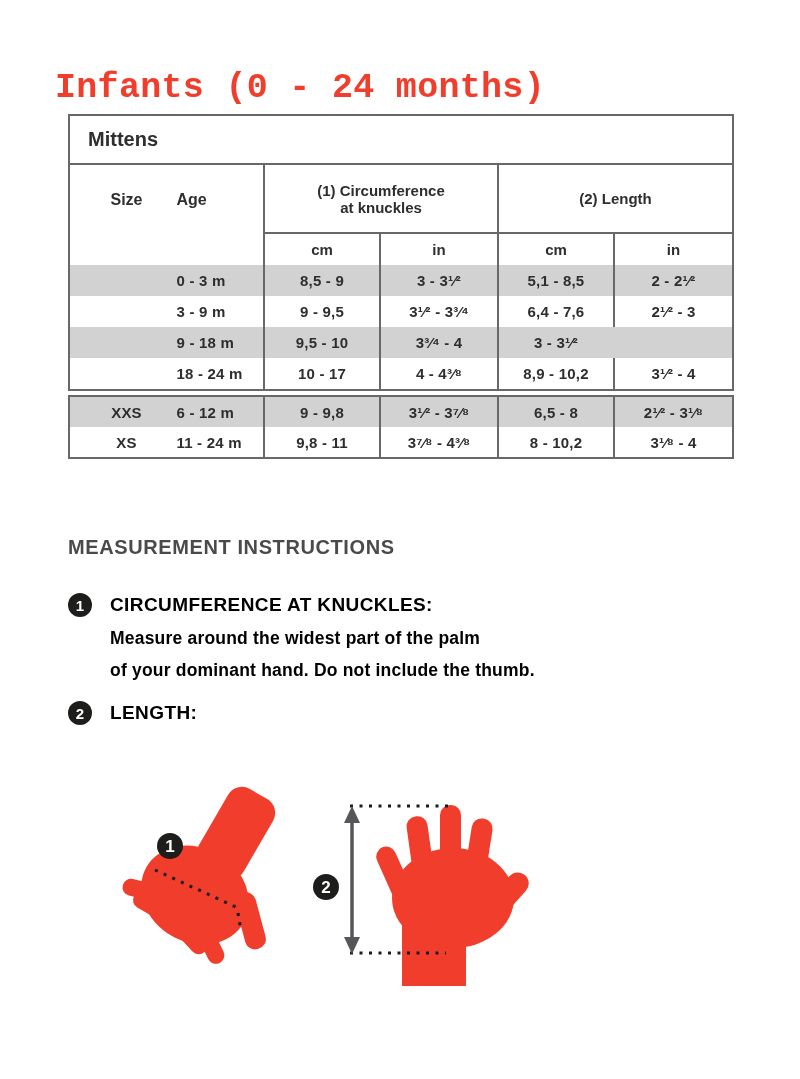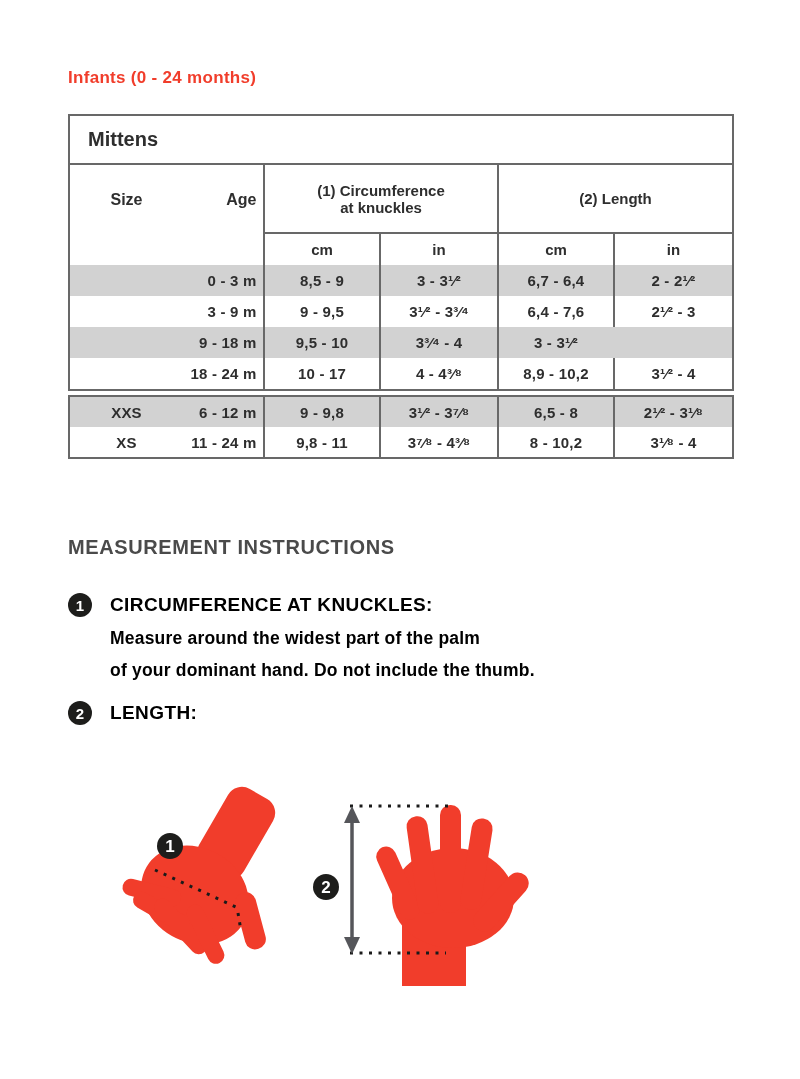--- a/index.html
+++ b/index.html
@@ -1,22 +1,22 @@
 <!DOCTYPE html>
 <html style="--accent-red: #F13D2B; --row-shade: #D2D2D2; --table-border: #686868; --text-dark: #2E2E2E; --badge-black: #1D1D1B; --arrow-gray: #55565A;"><head>
 <meta charset="utf-8">
 <style>
   * { margin:0; padding:0; box-sizing:border-box; }
   html,body { width:800px; height:1079px; background:#ffffff; overflow:hidden;
     font-family:"Liberation Sans","DejaVu Sans",sans-serif; }
   .abs { position:absolute; }
 
   
-  #page-title { left:68px; top:68px; font-size:17px; font-weight:700;
-    color:var(--accent-red); letter-spacing:0.3px; }
+  #page-title { left:55px; top:68px; font-size:35px; font-weight:700;
+    color:var(--accent-red); letter-spacing:0.3px;font-family:Liberation Mono, monospace; }
 
   
   #size-table { left:68px; top:114px; width:666px; color:var(--text-dark); }
   .tbox { border:2px solid var(--table-border); background:#fff; }
   .tbox + .tbox { margin-top:4px; }
   .mittens-row { height:49px; border-bottom:2px solid var(--table-border);
     display:flex; align-items:center; padding-left:18px;
     font-size:20px; font-weight:700; }
   .grid5 { display:grid; grid-template-columns:193px 116px 118px 116px 119px; }
   .grid3 { display:grid; grid-template-columns:193px 234px 235px; }
@@ -28,21 +28,21 @@
   .units-row { height:31px; }
   .unit-cell { display:flex; align-items:center; justify-content:center;
     font-size:15px; font-weight:700; }
   .data-row { height:31px; }
   .tbox2 .data-row { height:30px; }
   .data-row.shade { background:var(--row-shade); }
   .cell { display:flex; align-items:center; justify-content:center;
     font-size:15px; font-weight:700; letter-spacing:0.2px; }
   .sizeage { display:flex; align-items:center; height:100%; }
   .sz { width:100px; text-align:center; }
-  .ag { width:80px; text-align:right; }
+  .ag { width:80px; text-align:left; }
   .hdr-sizeage { font-size:16px; font-weight:700; }
 
   
   #mi-heading { left:68px; top:536px; font-size:20px; font-weight:700;
     color:#4a4a4a; letter-spacing:0.6px; }
   .mi-item { left:68px; display:flex; align-items:flex-start; }
   #mi-item-1 { top:592px; }
   #mi-item-2 { top:700px; }
   .num-badge { width:24px; height:24px; border-radius:50%; flex:0 0 24px;
     background:var(--badge-black); color:#ffffff; font-size:15px; font-weight:700;
@@ -95,21 +95,21 @@
 
     <div class="grid5 data-row shade">
       <div class="cell">
           <div class="sizeage">
         <span class="sz"></span>
         <span class="ag">0 - 3 m</span>
           </div>
         </div>
       <div class="cell bl">8,5 - 9</div>
       <div class="cell bl">3 - 3¹⁄²</div>
-      <div class="cell bl">6,7 - 6,4</div>
+      <div class="cell bl">5,1 - 8,5</div>
       <div class="cell bl">2 - 2¹⁄²</div>
     </div>
 
     <div class="grid5 data-row">
       <div class="cell">
           <div class="sizeage">
         <span class="sz"></span>
         <span class="ag">3 - 9 m</span>
           </div>
         </div>

